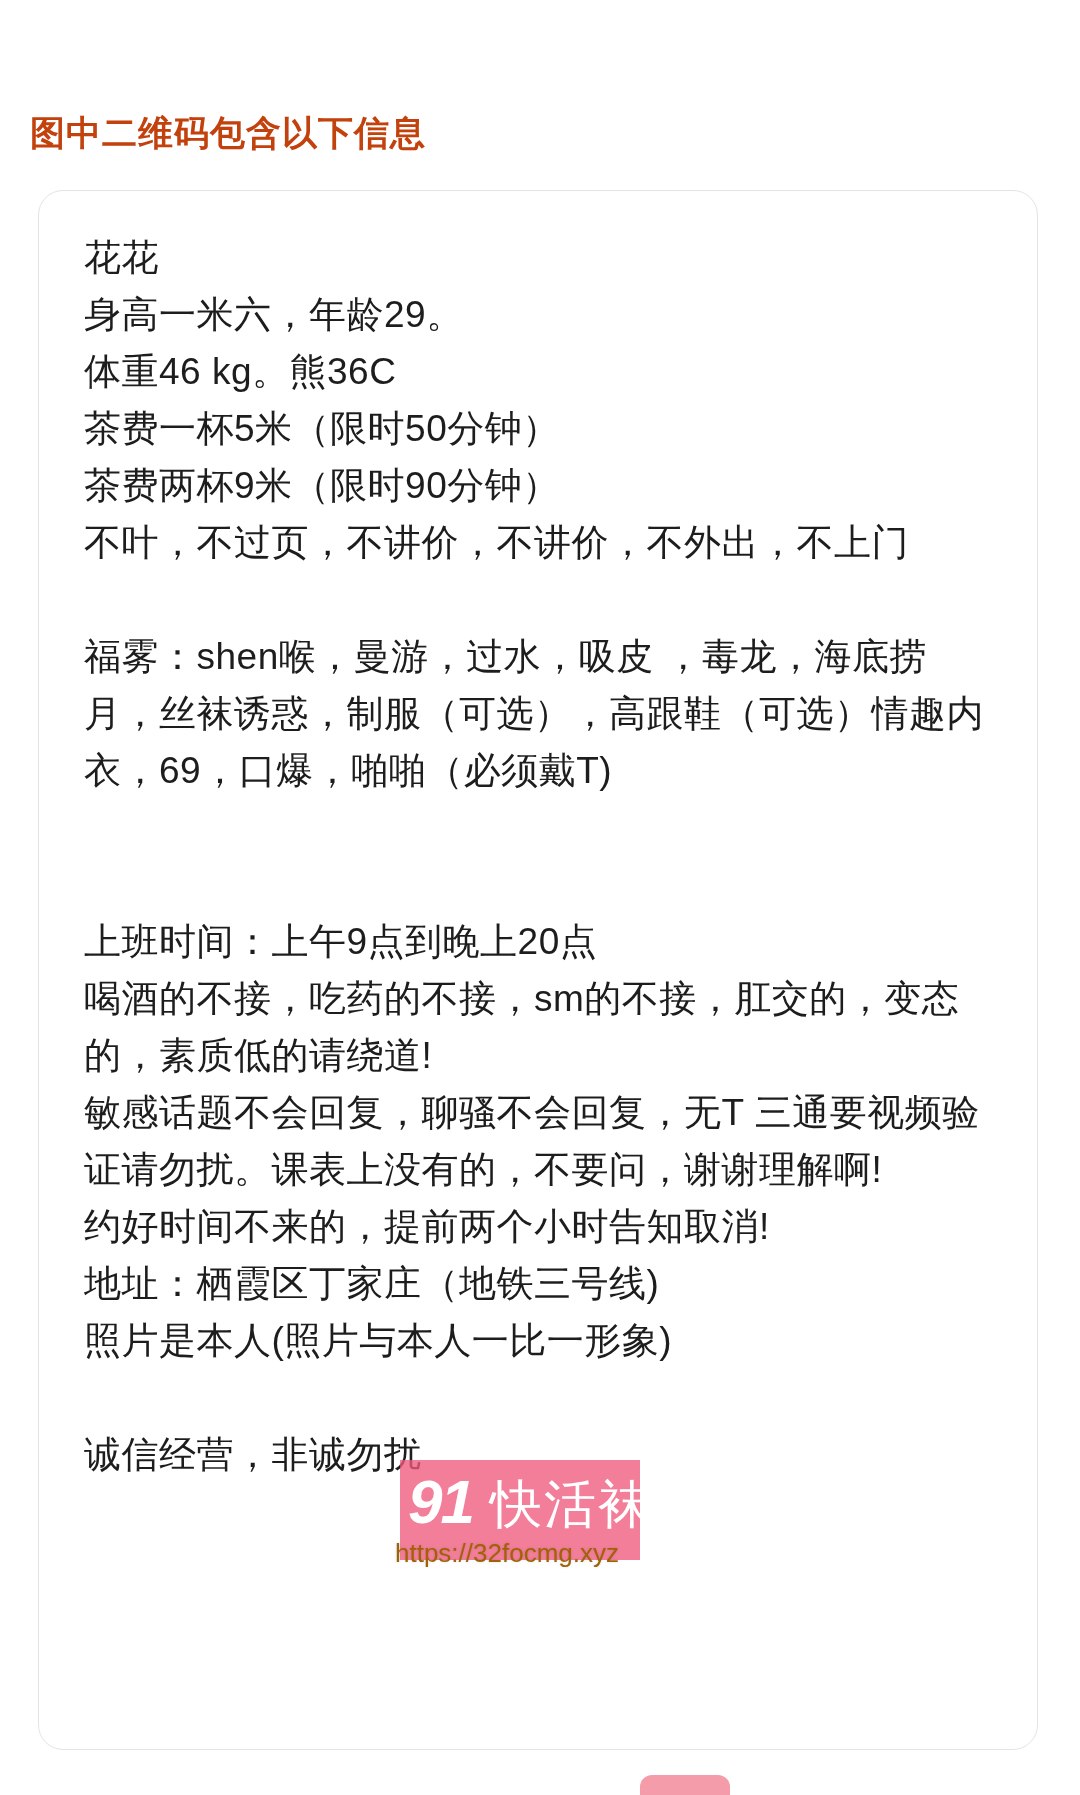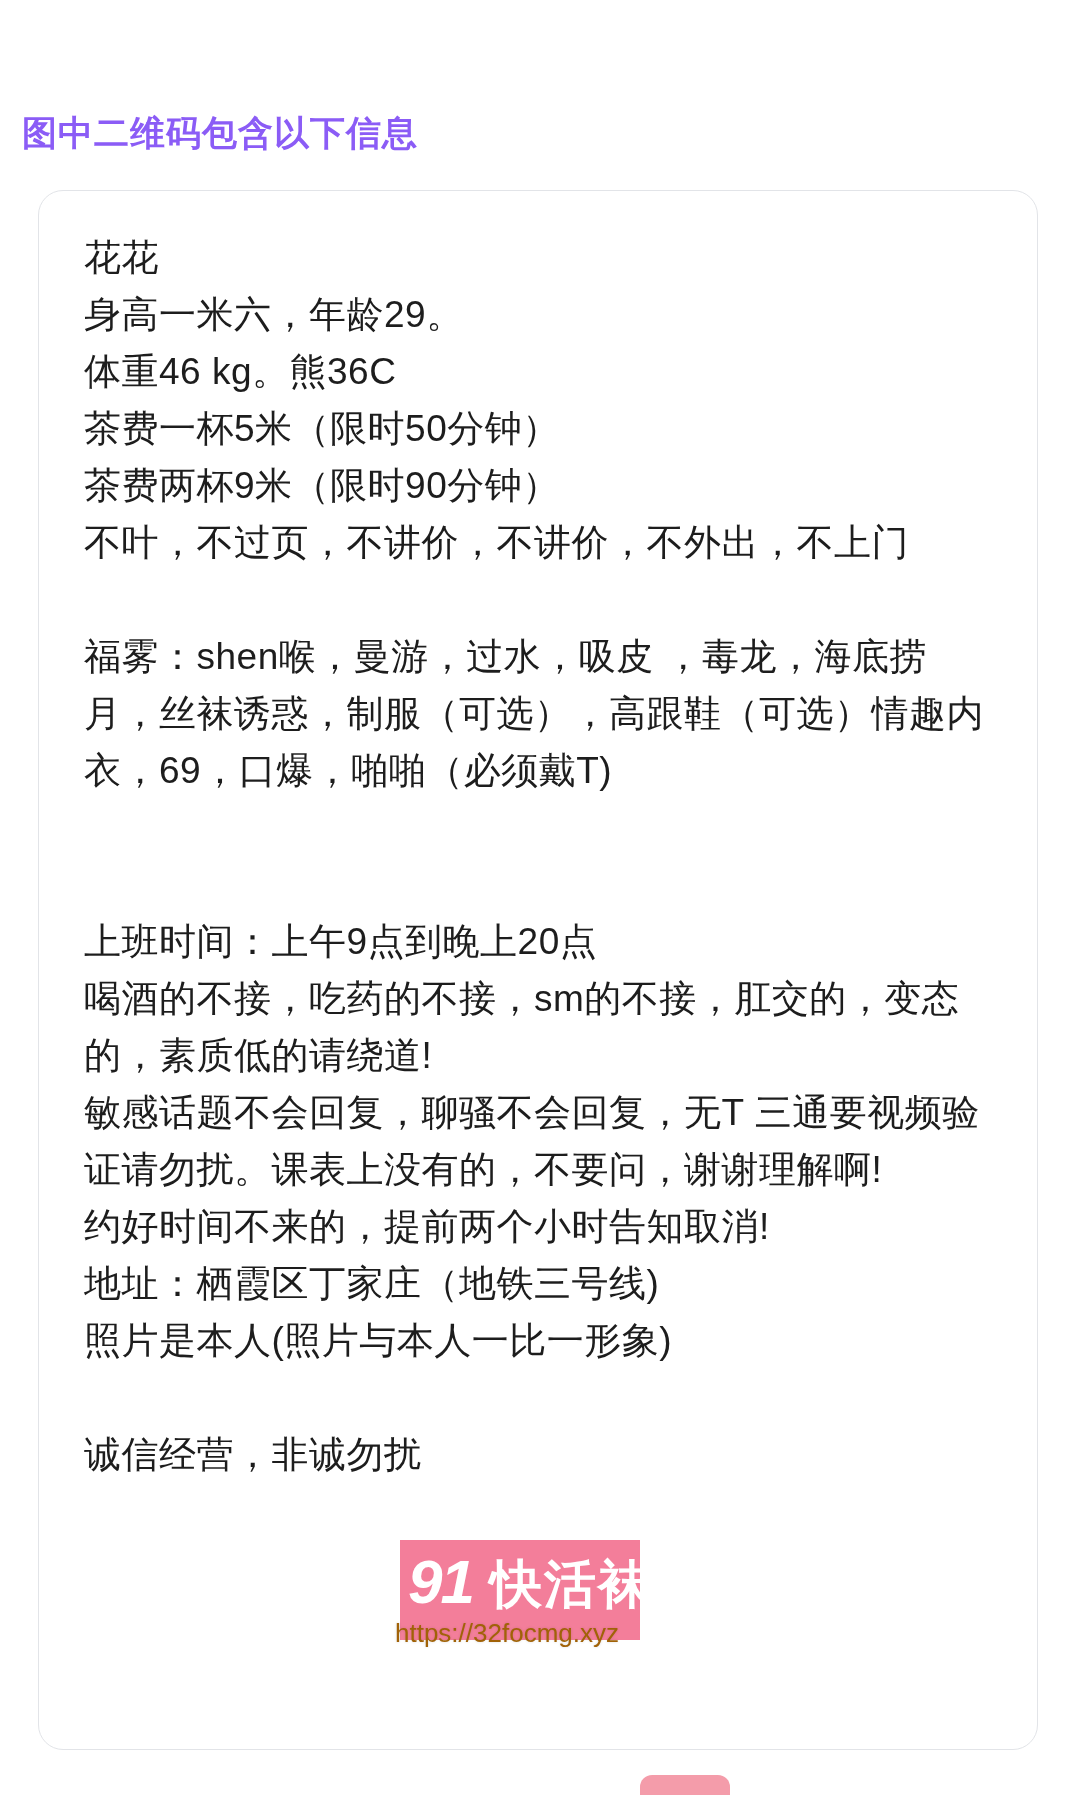--- a/index.html
+++ b/index.html
@@ -17,26 +17,26 @@
   }
   .page {
     width: 1080px;
     height: 1795px;
     position: relative;
     box-sizing: border-box;
     padding: 0;
   }
   .heading {
     position: absolute;
-    left: 22px;
+    left: 30px;
     top: 110px;
     font-size: 35px;
     font-weight: bold;
     letter-spacing: 1px;
-    color: #8b5cf6;
+    color: #c2410c;
   }
   .card {
     position: absolute;
     left: 38px;
     top: 190px;
     width: 1000px;
     height: 1560px;
     box-sizing: border-box;
     border: 1px solid #e2e4e8;
     border-radius: 25px;
@@ -50,21 +50,21 @@
     font-size: 37px;
     line-height: 57px;
     color: #1d1d1d;
     white-space: pre-wrap;
     word-break: break-word;
     letter-spacing: 0.5px;
   }
   .watermark {
     position: absolute;
     left: 400px;
-    top: 1540px;
+    top: 1460px;
     width: 240px;
     height: 105px;
     pointer-events: none;
     padding-left: 16px;
   }
   .wm-block {
     position: absolute;
     left: 0;
     top: 0;
     width: 240px;
@@ -80,21 +80,21 @@
     font-weight: bold;
     font-style: italic;
     color: #ffffff;
     letter-spacing: -2px;
   }
   .wm-text {
     position: absolute;
     left: 90px;
     top: 10px;
     font-size: 52px;
-    font-weight: bold;
+    font-weight: normal;
     color: #ffffff;
     letter-spacing: 2px;
     white-space: nowrap;
   }
   .wm-url {
     position: absolute;
     left: -5px;
     top: 78px;
     font-size: 26px;
     color: #a16207;

